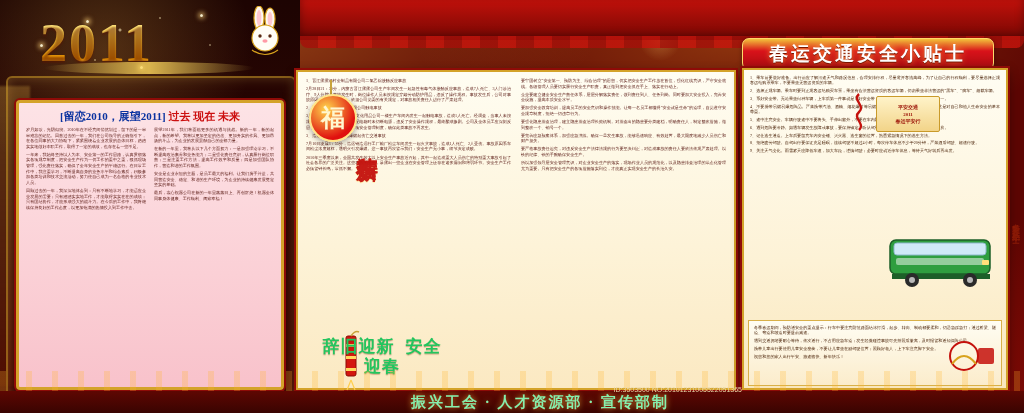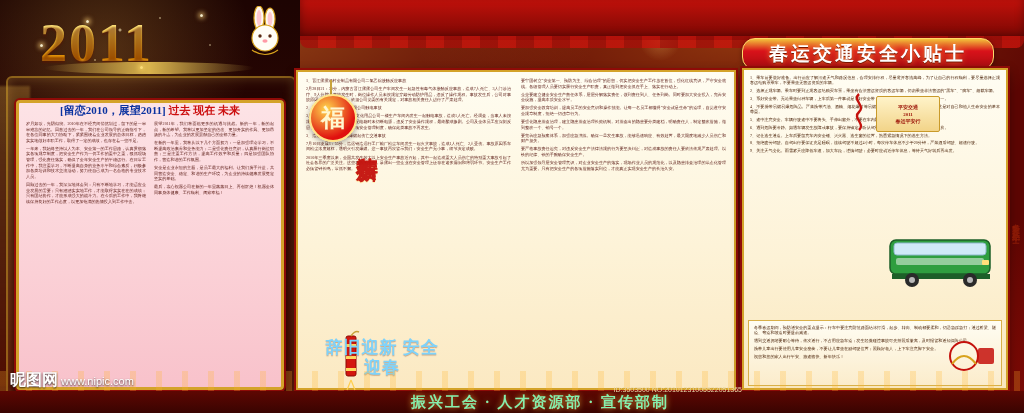--- a/index.html
+++ b/index.html
@@ -87,37 +87,37 @@
   }
   .banner-mid {
     left:296px; top:36px; width:260px;
     background:linear-gradient(180deg,#f3c23a,#d9121a 40%,#a80d10);
     border:1px solid #ffd96a; border-radius:3px;
     box-shadow:0 1px 4px rgba(0,0,0,.4);
   }
   .banner-right {
     left:742px; top:38px; width:250px;
     background:linear-gradient(180deg,#f3c23a,#d9121a 40%,#a80d10);
-    border:1px solid #ffd96a; border-radius:13px;
+    border:1px solid #ffd96a; border-radius:7px;
     box-shadow:0 1px 4px rgba(0,0,0,.4);
     text-align:center;
   }
   .banner-bottom {
     left:330px; top:392px; width:420px; height:20px;
     font-size:15px; letter-spacing:2px;
     color:#86efac; background:transparent;
   }
 
   
   .panel-left {
     position:absolute; left:16px; top:100px; width:268px; height:290px;
     background:linear-gradient(180deg,#fde3e6,#fbd0d6 60%,#f8c2cb);
     border:3px solid #d4a32a; border-radius:4px;
     box-shadow:0 0 0 2px #8e0b07, 0 3px 10px rgba(0,0,0,.5);
-    padding:0 7px; box-sizing:border-box; overflow:hidden;
+    padding:6px 7px; box-sizing:border-box; overflow:hidden;
   }
   .panel-left .ptitle {
     text-align:center; color:#0a32a0; font-weight:bold; font-size:11px;
     font-family:"Liberation Serif", serif; margin-bottom:4px; line-height:14px;
   }
   .panel-left .ptitle .red { color:#cc1010; }
   .cols2 { column-count:2; column-gap:8px; }
   .tiny {
     font-size:4.1px; line-height:5.6px; color:#5a1a14; text-align:justify;
     font-family:"Liberation Serif", serif;
@@ -150,21 +150,21 @@
   }
   .calli-red {
     position:absolute; left:318px; top:140px; width:60px; height:70px;
     color:#c4110c; font-family:"Liberation Serif", serif; font-weight:bold;
     font-size:22px; line-height:22px; writing-mode:vertical-rl;
     text-shadow:0 1px 0 rgba(255,230,150,.7);
     opacity:.95;
   }
   .calli-gold {
     position:absolute; left:322px; top:338px; width:120px; height:48px;
-    color:#7dd3fc; font-family:Liberation Serif, serif; font-weight:bold;
+    color:#22c55e; font-family:Liberation Mono, monospace; font-weight:bold;
     font-size:17px; letter-spacing:1px; line-height:20px; text-align:center;
     text-shadow:0 1px 1px rgba(120,40,0,.35);
   }
   .firecracker {
     position:absolute; left:338px; top:330px; width:26px; height:62px;
   }
 
   
   .panel-right {
     position:absolute; left:742px; top:68px; width:266px; height:322px;
@@ -372,18 +372,14 @@
   <svg class="logo-mark-br" viewBox="0 0 54 46">
     <circle cx="20" cy="22" r="14" fill="none" stroke="#c4110c" stroke-width="2"></circle>
     <path d="M8 30 q12-16 24 0" stroke="#d8a21c" stroke-width="2" fill="none"></path>
     <rect x="34" y="14" width="16" height="16" rx="2" fill="#c4110c" opacity=".85"></rect>
   </svg>
 
   <div class="lantern-row"></div>
   <div class="bottom-strip"></div>
   <div class="banner banner-bottom">振兴工会 · 人才资源部 · 宣传部制</div>
   <div class="id-text">ID:3503500 NO:20101231005522051365</div>
-  <div class="watermark">
-    <span class="big">昵图网</span>
-    <span>www.nipic.com</span>
-  </div>
 
 </div>
 
 </body></html>

